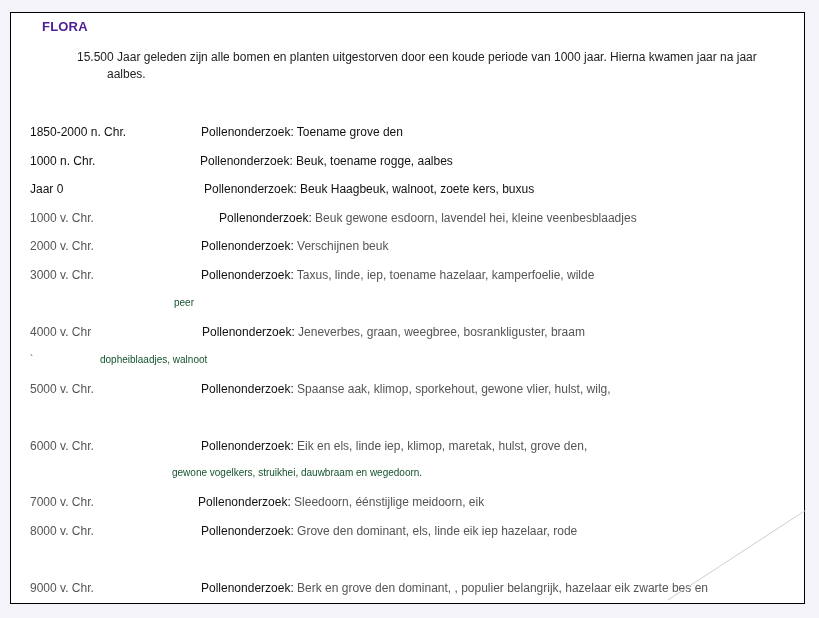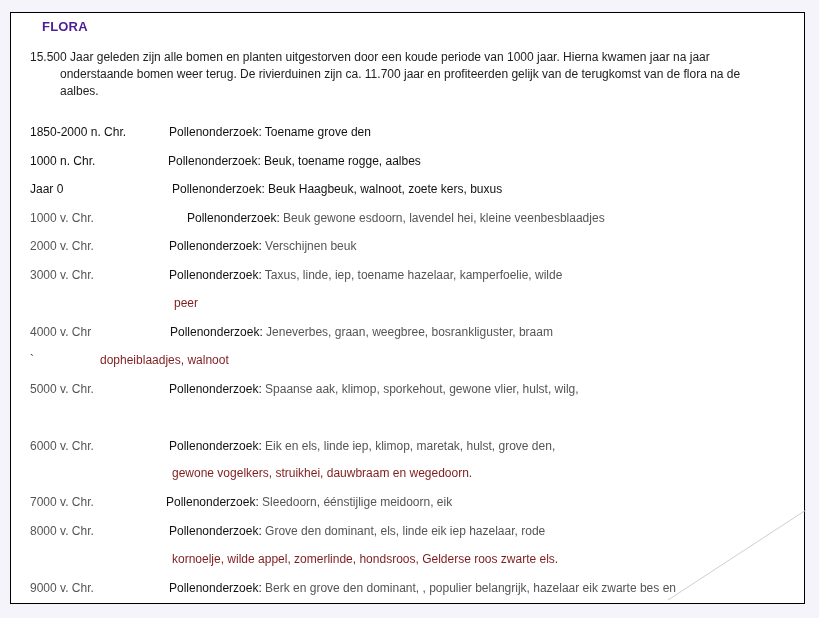--- a/index.html
+++ b/index.html
@@ -27,56 +27,55 @@
       margin-left: 12px;
     }
     .intro {
       position: absolute;
       left: 19px; top: 36px;
       width: 770px;
       font-size: 12px;
       line-height: 17px;
       color: #222;
     }
-    .intro .line { white-space: nowrap; display: block; }
+    .intro .line { white-space: nowrap; display: block; margin-left: 47px; }
     .intro .indent { padding-left: 30px; }
     .row {
       position: absolute;
       left: 19px;
       font-size: 12px;
       white-space: nowrap;
       height: 16px; line-height: 16px;
     }
     .row .date { position: absolute; left: 0; top: 0; text-align: right; }
-    .row .desc { position: absolute; top: 0; }
+    .row .desc { position: absolute; top: 0; margin-left: 32px; }
     .row .lbl { color: #111; }
     .dark { color: #111; }
     .gray { color: #555; }
     .cont {
       position: absolute;
-      font-size: 12px;
+      font-size: 10px;
       white-space: nowrap;
       line-height: 16px;
-      color: #7f1d1d;
+      color: #14532d;
     }
     .diag {
       position: absolute; left: 0; top: 0;
       width: 819px; height: 618px;
       pointer-events: none;
     }
   </style>
 </head>
 <body>
 
 <div class="page">
   <div class="title">FLORA</div>
 
   <div class="intro">
     <span class="line">15.500 Jaar geleden zijn alle bomen en planten uitgestorven door een koude periode van 1000 jaar.  Hierna kwamen jaar na jaar</span>
-    <span class="line indent">onderstaande bomen weer terug. De rivierduinen zijn ca.  11.700 jaar en profiteerden gelijk van de terugkomst van de flora na de</span>
     <span class="line indent">aalbes.</span>
   </div>
 
   <div class="row dark" style="top:111px">
     <span class="date">1850-2000 n. Chr.</span>
     <span class="desc" style="left:139px"><span class="lbl">Pollenonderzoek:</span><span> Toename grove den</span></span>
   </div>
 
   <div class="row dark" style="top:140px">
     <span class="date">1000 n. Chr.</span>
@@ -124,21 +123,20 @@
 
   <div class="row gray" style="top:481px">
     <span class="date">7000 v. Chr.</span>
     <span class="desc" style="left:136px"><span class="lbl">Pollenonderzoek:</span><span>  Sleedoorn, éénstijlige meidoorn, eik</span></span>
   </div>
 
   <div class="row gray" style="top:510px">
     <span class="date">8000 v. Chr.</span>
     <span class="desc" style="left:139px"><span class="lbl">Pollenonderzoek:</span><span> Grove den dominant, els, linde eik iep hazelaar, rode</span></span>
   </div>
-  <div class="cont" style="left:161px; top:538px">kornoelje, wilde appel, zomerlinde, hondsroos, Gelderse roos zwarte els.</div>
 
   <div class="row gray" style="top:567px">
     <span class="date">9000 v. Chr.</span>
     <span class="desc" style="left:139px"><span class="lbl">Pollenonderzoek:</span><span> Berk en grove den dominant, , populier belangrijk, hazelaar eik zwarte bes en</span></span>
   </div>
 </div>
 
 <svg class="diag" width="819" height="618">
   <line x1="668" y1="600" x2="806" y2="510" stroke="#cfcfcf" stroke-width="1"></line>
 </svg>

